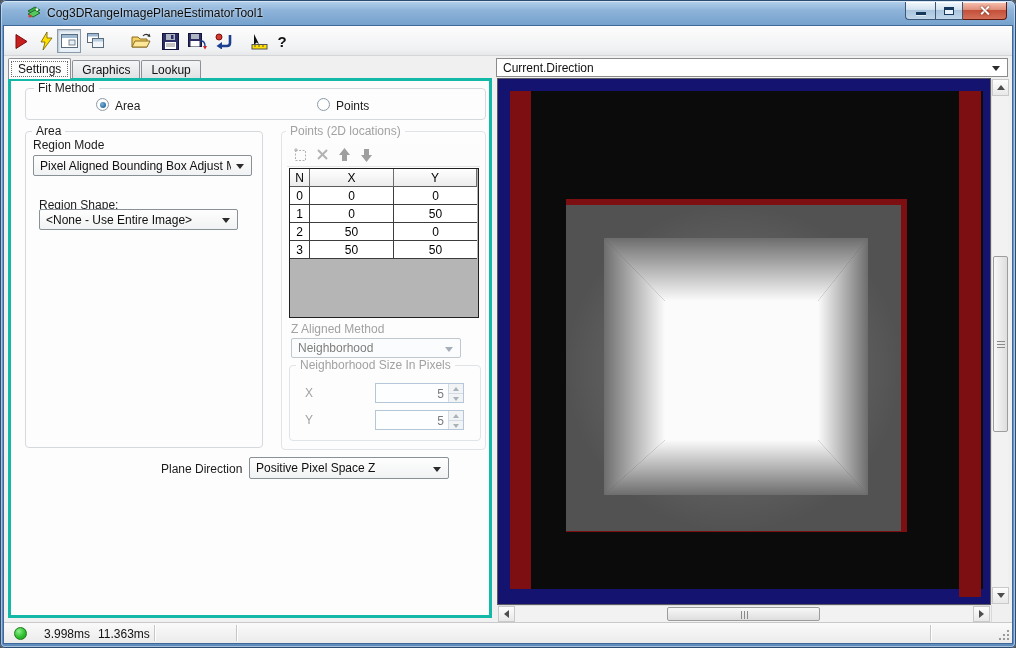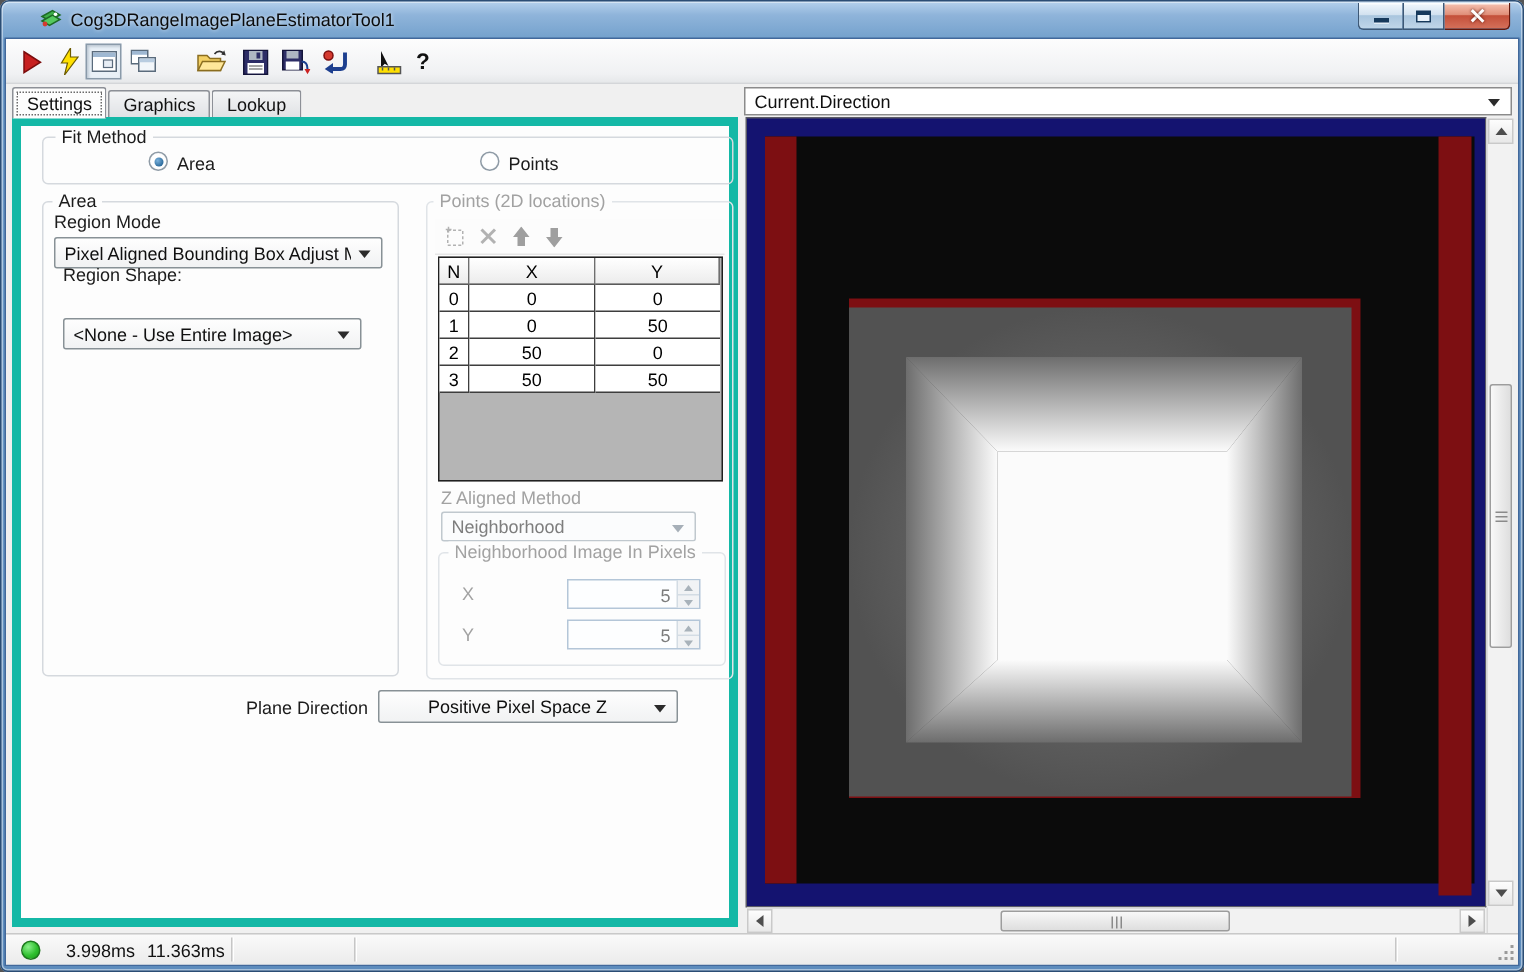--- a/index.html
+++ b/index.html
@@ -29,21 +29,21 @@
   .toolbar{position:absolute;left:0;top:0;width:100%;height:30px;background:linear-gradient(#fdfdfd,#f0f1f3 80%,#e6e8ea);border-bottom:1px solid #d4d6d9;}
   .tbtn{position:absolute;top:3px;width:24px;height:24px;display:flex;align-items:center;justify-content:center;}
   .tbtn.pressed{border:1px solid #8a9aa9;background:#e9f0f7;box-shadow:inset 1px 1px 2px rgba(90,110,130,.35);}
   .help-glyph{font-size:15px;font-weight:bold;color:#111;}
   
   .tabstrip{position:absolute;left:4px;top:32px;height:21px;display:flex;align-items:flex-end;}
   .tab{height:19px;padding:0 9px;font-size:12px;color:#111;display:flex;align-items:center;border:1px solid #8d9097;border-bottom:none;
     background:linear-gradient(#f4f5f6,#dfe1e4);border-radius:2px 2px 0 0;margin-right:1px;}
   .tab.active{position:relative;height:21px;background:#fdfdfd;z-index:2;}
   .tab.active::after{content:"";position:absolute;inset:2px;border:1px dotted #6b6b6b;}
-  .tabpage{position:absolute;left:4px;top:52px;width:484px;height:540px;background:#fdfdfd;border:6px solid #14b8a6;}
+  .tabpage{position:absolute;left:4px;top:52px;width:484px;height:540px;background:#fdfdfd;border:3px solid #14b8a6;}
   
   .group{position:absolute;border:1px solid #d5d9de;border-radius:4px;}
   .group-label{position:absolute;top:-8px;background:#fdfdfd;padding:0 4px;font-size:12px;color:#1c1c1c;white-space:nowrap;}
   .group.disabled{border-color:#e0e4e8;}
   .group.disabled>.group-label{color:#a2a2a2;}
   .lbl{position:absolute;font-size:12px;color:#1c1c1c;white-space:nowrap;}
   .lbl.dis{color:#a2a2a2;}
   
   .radio{position:absolute;width:13px;height:13px;border-radius:50%;border:1px solid #8f9ba6;background:radial-gradient(#fff 55%,#eef2f5);}
   .radio.checked::after{content:"";position:absolute;left:2.5px;top:2.5px;width:6px;height:6px;border-radius:50%;
@@ -232,21 +232,21 @@
       <span class="lbl" style="left:325px;top:18px;">Points</span>
 
       <div class="group" style="left:14px;top:50px;width:238px;height:317px;">
         <span class="group-label" style="left:6px;">Area</span>
       </div>
       <span class="lbl" style="left:22px;top:57px;">Region Mode</span>
       <div class="combo" style="left:22px;top:74px;width:219px;">
         <span class="combo-text">Pixel Aligned Bounding Box Adjust Mask</span>
         <span class="combo-arrow"></span>
       </div>
-      <span class="lbl" style="left:28px;top:92px;">Region Shape:</span>
+      <span class="lbl" style="left:28px;top:117px;">Region Shape:</span>
       <div class="combo" style="left:28px;top:128px;width:199px;">
         <span class="combo-text">&lt;None - Use Entire Image&gt;</span>
         <span class="combo-arrow"></span>
       </div>
 
       <div class="group disabled" style="left:270px;top:50px;width:205px;height:319px;">
         <span class="group-label" style="left:4px;">Points (2D locations)</span>
       </div>
       <div class="minibar" style="left:276px;top:62px;width:193px;height:24px;">
         <span class="mini-ic">
@@ -299,41 +299,41 @@
           <div class="c cx">50</div>
           <div class="c cy">50</div>
         </div>
       </div>
       <span class="lbl dis" style="left:280px;top:241px;">Z Aligned Method</span>
       <div class="combo dis" style="left:280px;top:257px;width:170px;height:20px;">
         <span class="combo-text">Neighborhood</span>
         <span class="combo-arrow"></span>
       </div>
       <div class="group disabled" style="left:278px;top:284px;width:192px;height:76px;">
-        <span class="group-label" style="left:6px;">Neighborhood Image In Pixels</span>
+        <span class="group-label" style="left:6px;">Neighborhood Size In Pixels</span>
       </div>
       <span class="lbl dis" style="left:294px;top:305px;">X</span>
       <div class="spinner" style="left:364px;top:302px;width:89px;">
         <span class="spin-val">5</span>
         <span class="spin-btns">
             <span class="up"></span>
             <span class="down"></span>
           </span>
       </div>
       <span class="lbl dis" style="left:294px;top:332px;">Y</span>
       <div class="spinner" style="left:364px;top:329px;width:89px;">
         <span class="spin-val">5</span>
         <span class="spin-btns">
             <span class="up"></span>
             <span class="down"></span>
           </span>
       </div>
 
       <span class="lbl" style="left:150px;top:381px;">Plane Direction</span>
-      <div class="combo" style="left:238px;top:376px;width:200px;height:22px;justify-content:center;">
+      <div class="combo" style="left:238px;top:376px;width:200px;height:22px;">
         <span class="combo-text">Positive Pixel Space Z</span>
         <span class="combo-arrow" style="top:9px;"></span>
       </div>
     </div>
 
     <div class="combo flat" style="left:492px;top:32px;width:512px;">
       <span class="combo-text">Current.Direction</span>
       <span class="combo-arrow" style="top:7px;"></span>
     </div>
 

